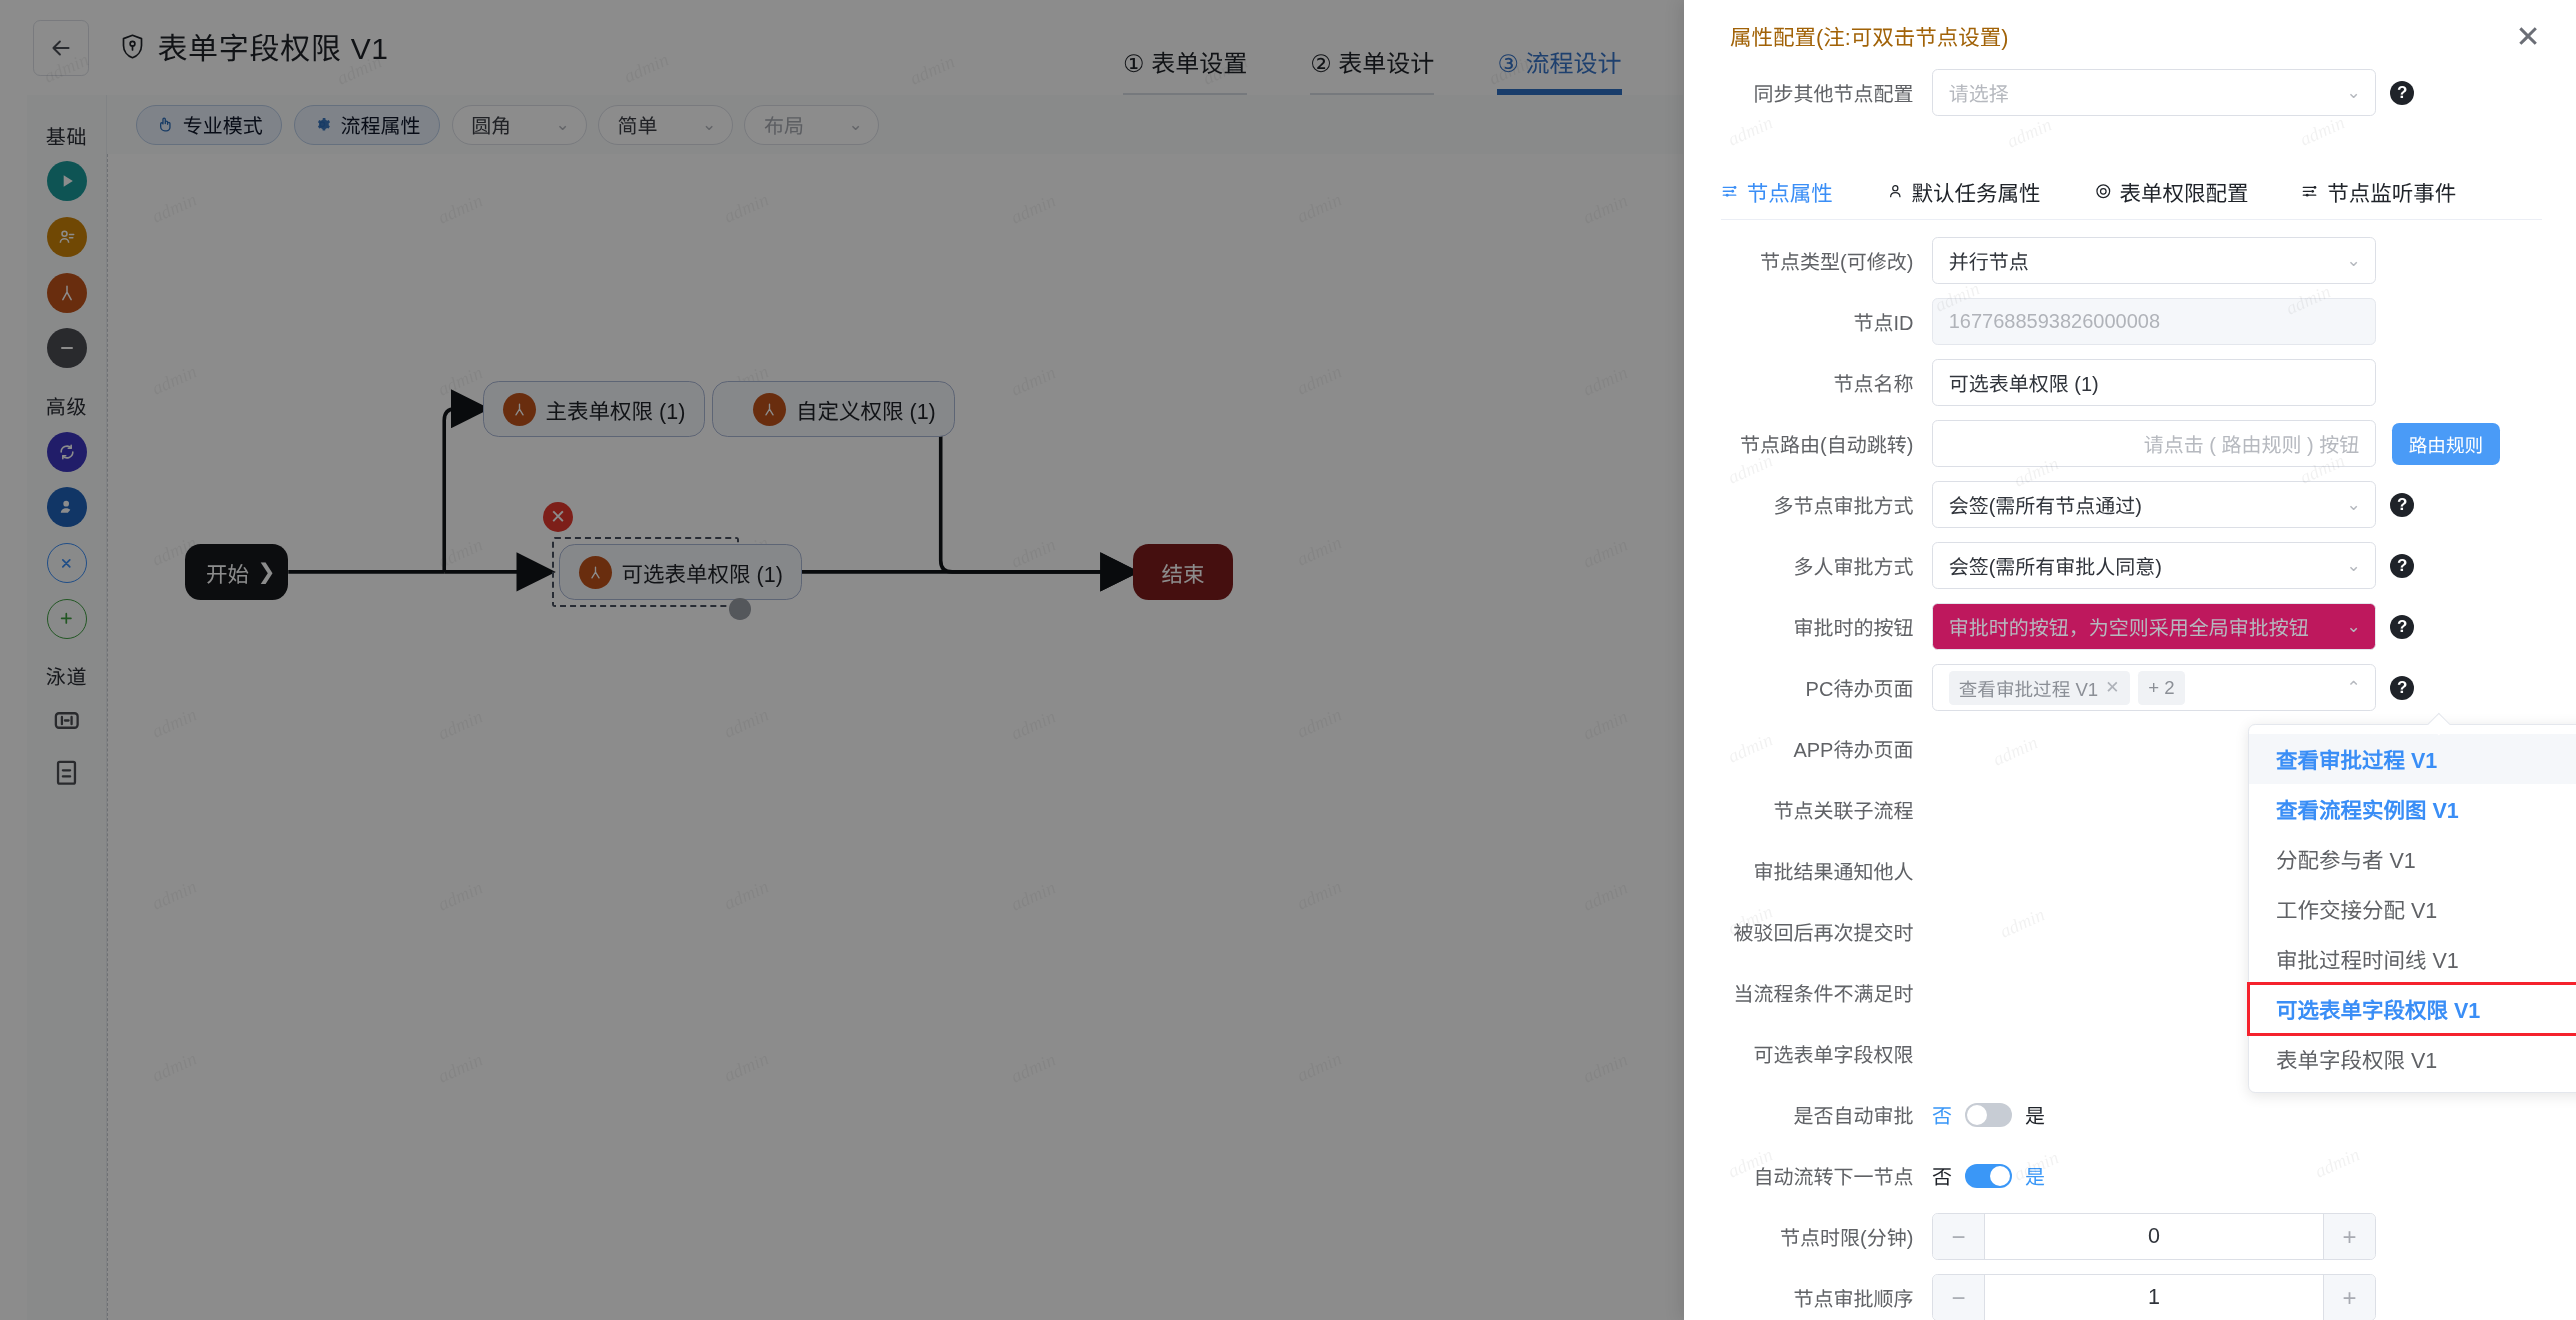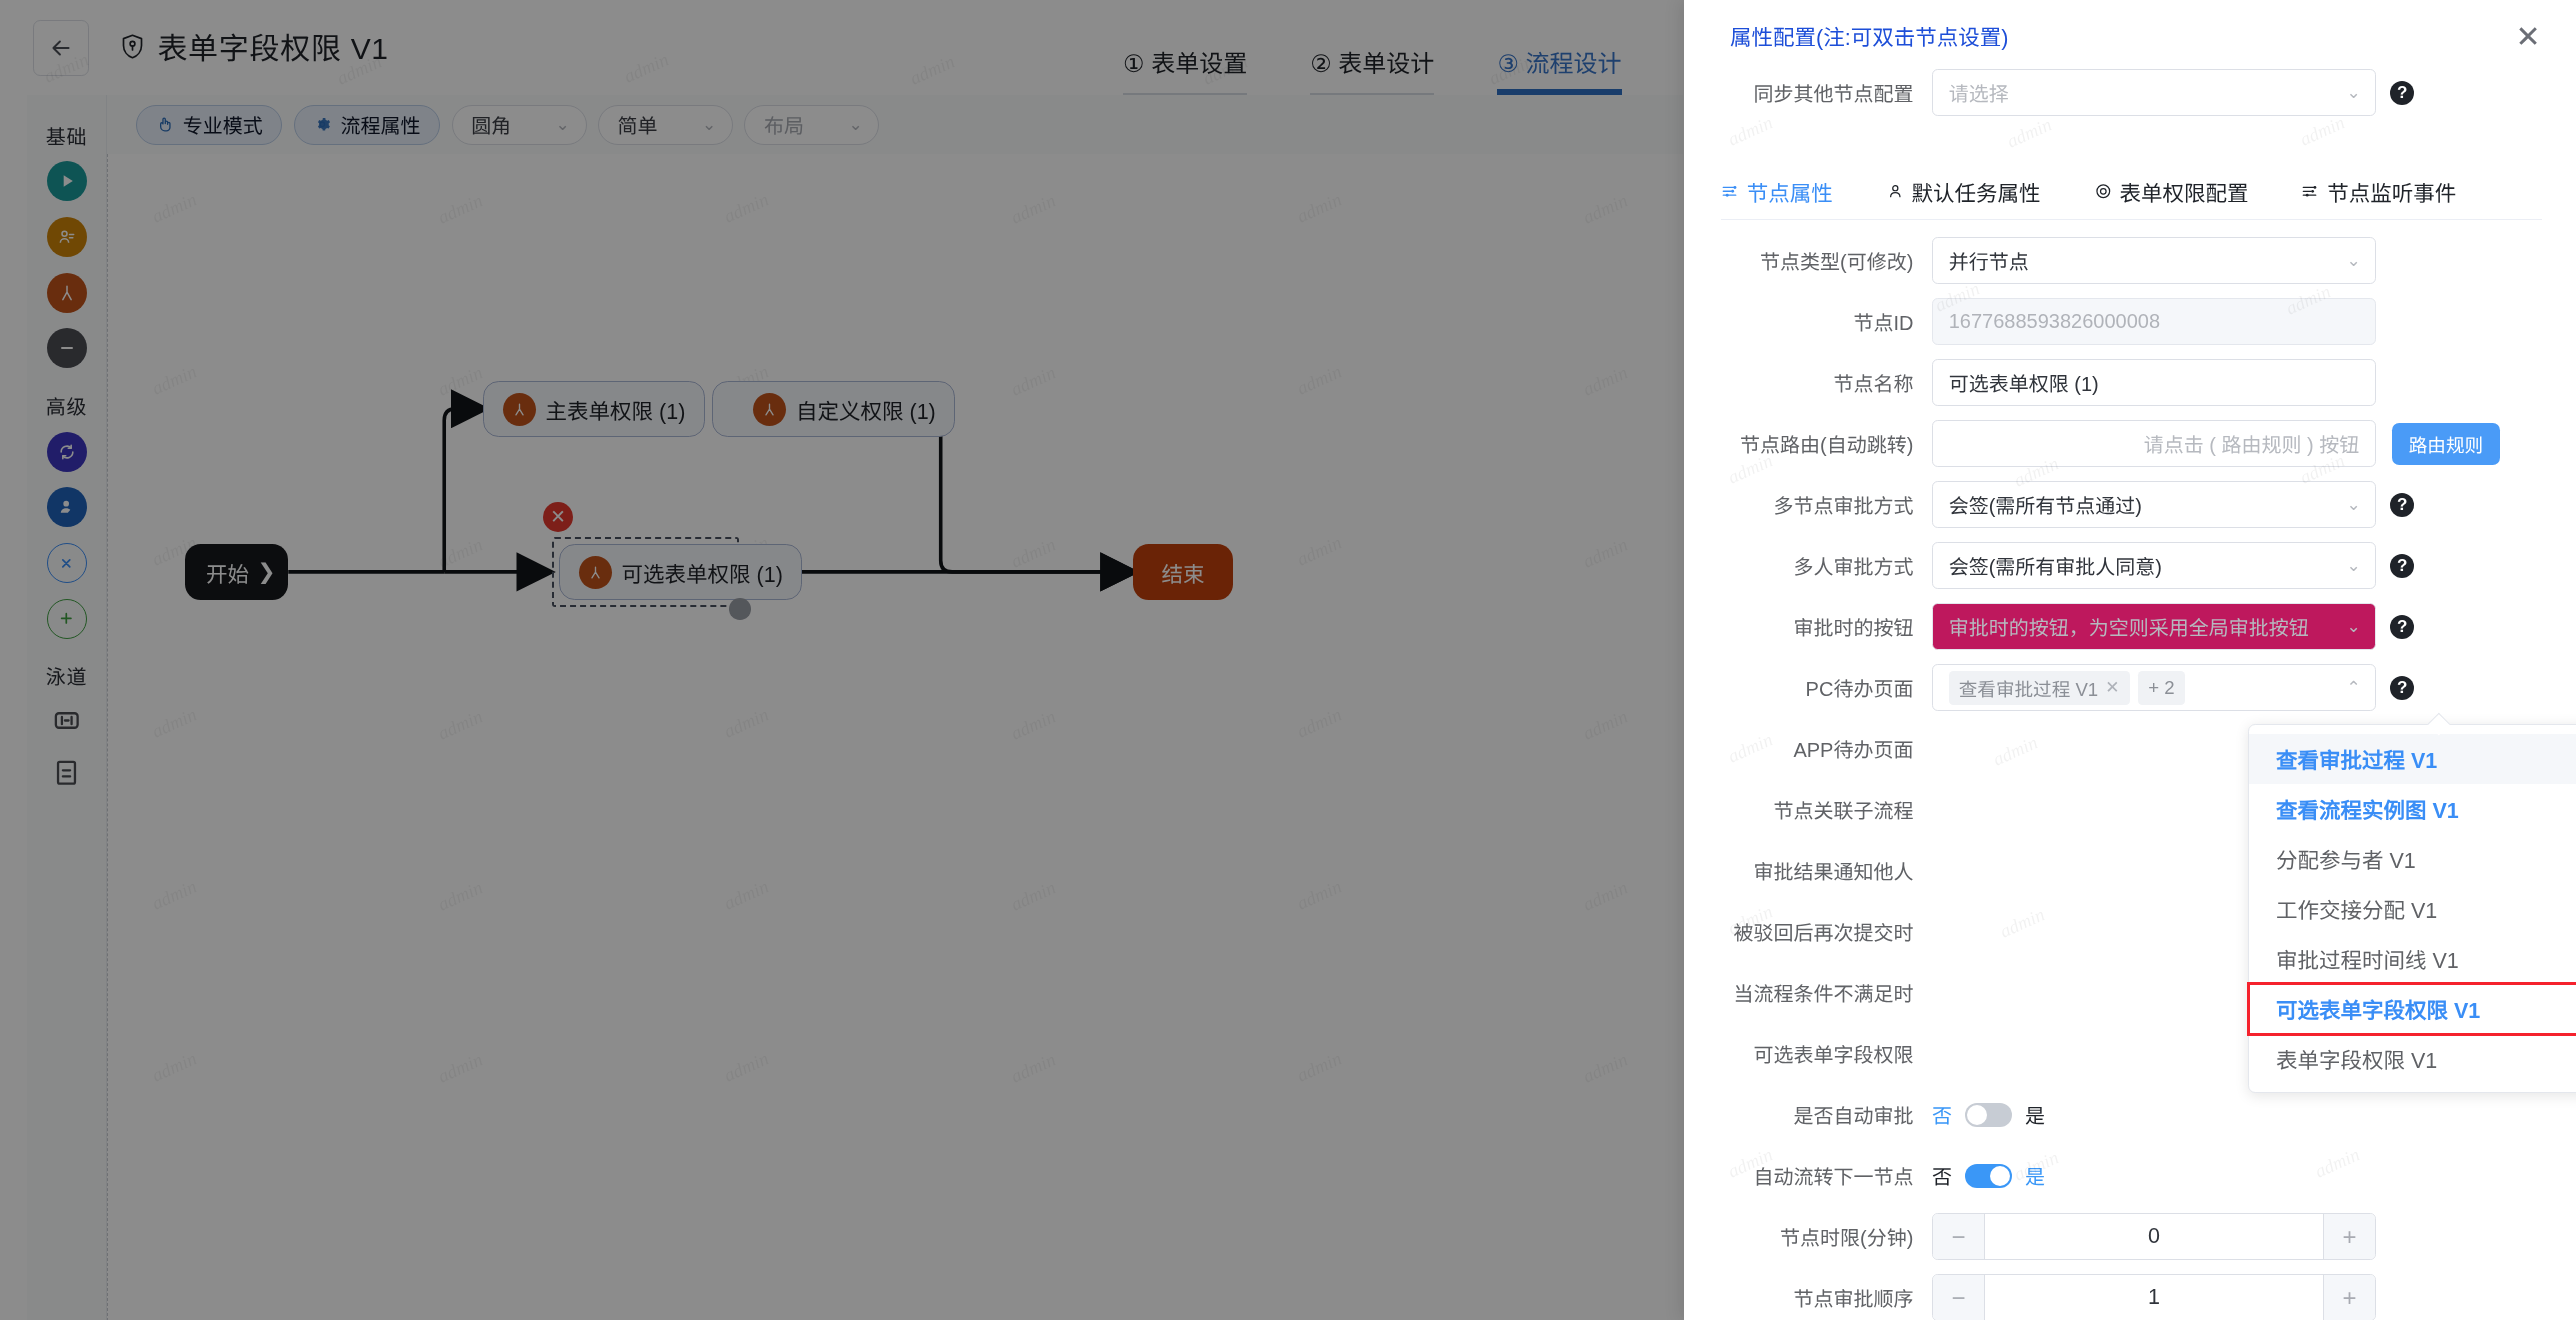--- a/index.html
+++ b/index.html
@@ -116,42 +116,42 @@
   .node .node-badge {
     width: 33px; height: 33px; border-radius: 50%; background: #c0531b;
     display: flex; align-items: center; justify-content: center; flex: none;
   }
   .node-start, .node-end {
     position: absolute; height: 56px; border-radius: 15.7px;
     display: flex; align-items: center; justify-content: center; gap: 8.6px;
     color: #fff; font-size: 21.5px; cursor: pointer; padding: 0 18.6px; white-space: nowrap;
   }
   .node-start { background: #17181c; }
-  .node-end   { background: #c2410c; }
+  .node-end   { background: #7f1d1d; }
 
   .sel-box {
     position: absolute; border: 2.1px dashed #4a5160; border-radius: 2.9px; pointer-events: none;
   }
   .del-badge {
     position: absolute; width: 30px; height: 30px; border-radius: 50%;
     background: #e3392e; color: #fff; font-size: 18.6px; font-weight: bold;
     display: flex; align-items: center; justify-content: center; cursor: pointer; z-index: 6;
   }
   .handle-dot {
     position: absolute; width: 21.5px; height: 21.5px; border-radius: 50%;
     background: #9a9ea6; cursor: grab; z-index: 6;
   }
 
   
   .panel {
     position: absolute; right: 0; top: 0; width: 892px; height: 1321px;
     background: #ffffff; z-index: 60; overflow: hidden;
     box-shadow: -4.3px 0 15.7px rgba(0,0,0,0.10);
   }
-  .panel-title { position: absolute; left: 46px; top: 20px; font-size: 21.5px; color: #1d4ed8; }
+  .panel-title { position: absolute; left: 46px; top: 20px; font-size: 21.5px; color: #a16207; }
   .panel-close {
     position: absolute; right: 31.5px; top: 20px; width: 33px; height: 33px;
     display: flex; align-items: center; justify-content: center;
     font-size: 30px; color: #6b6e76; cursor: pointer; line-height: 1;
   }
   .sync-row {
     position: absolute; left: 0; top: 69px; width: 100%;
     display: flex; align-items: center;
   }
   .panel-label {

